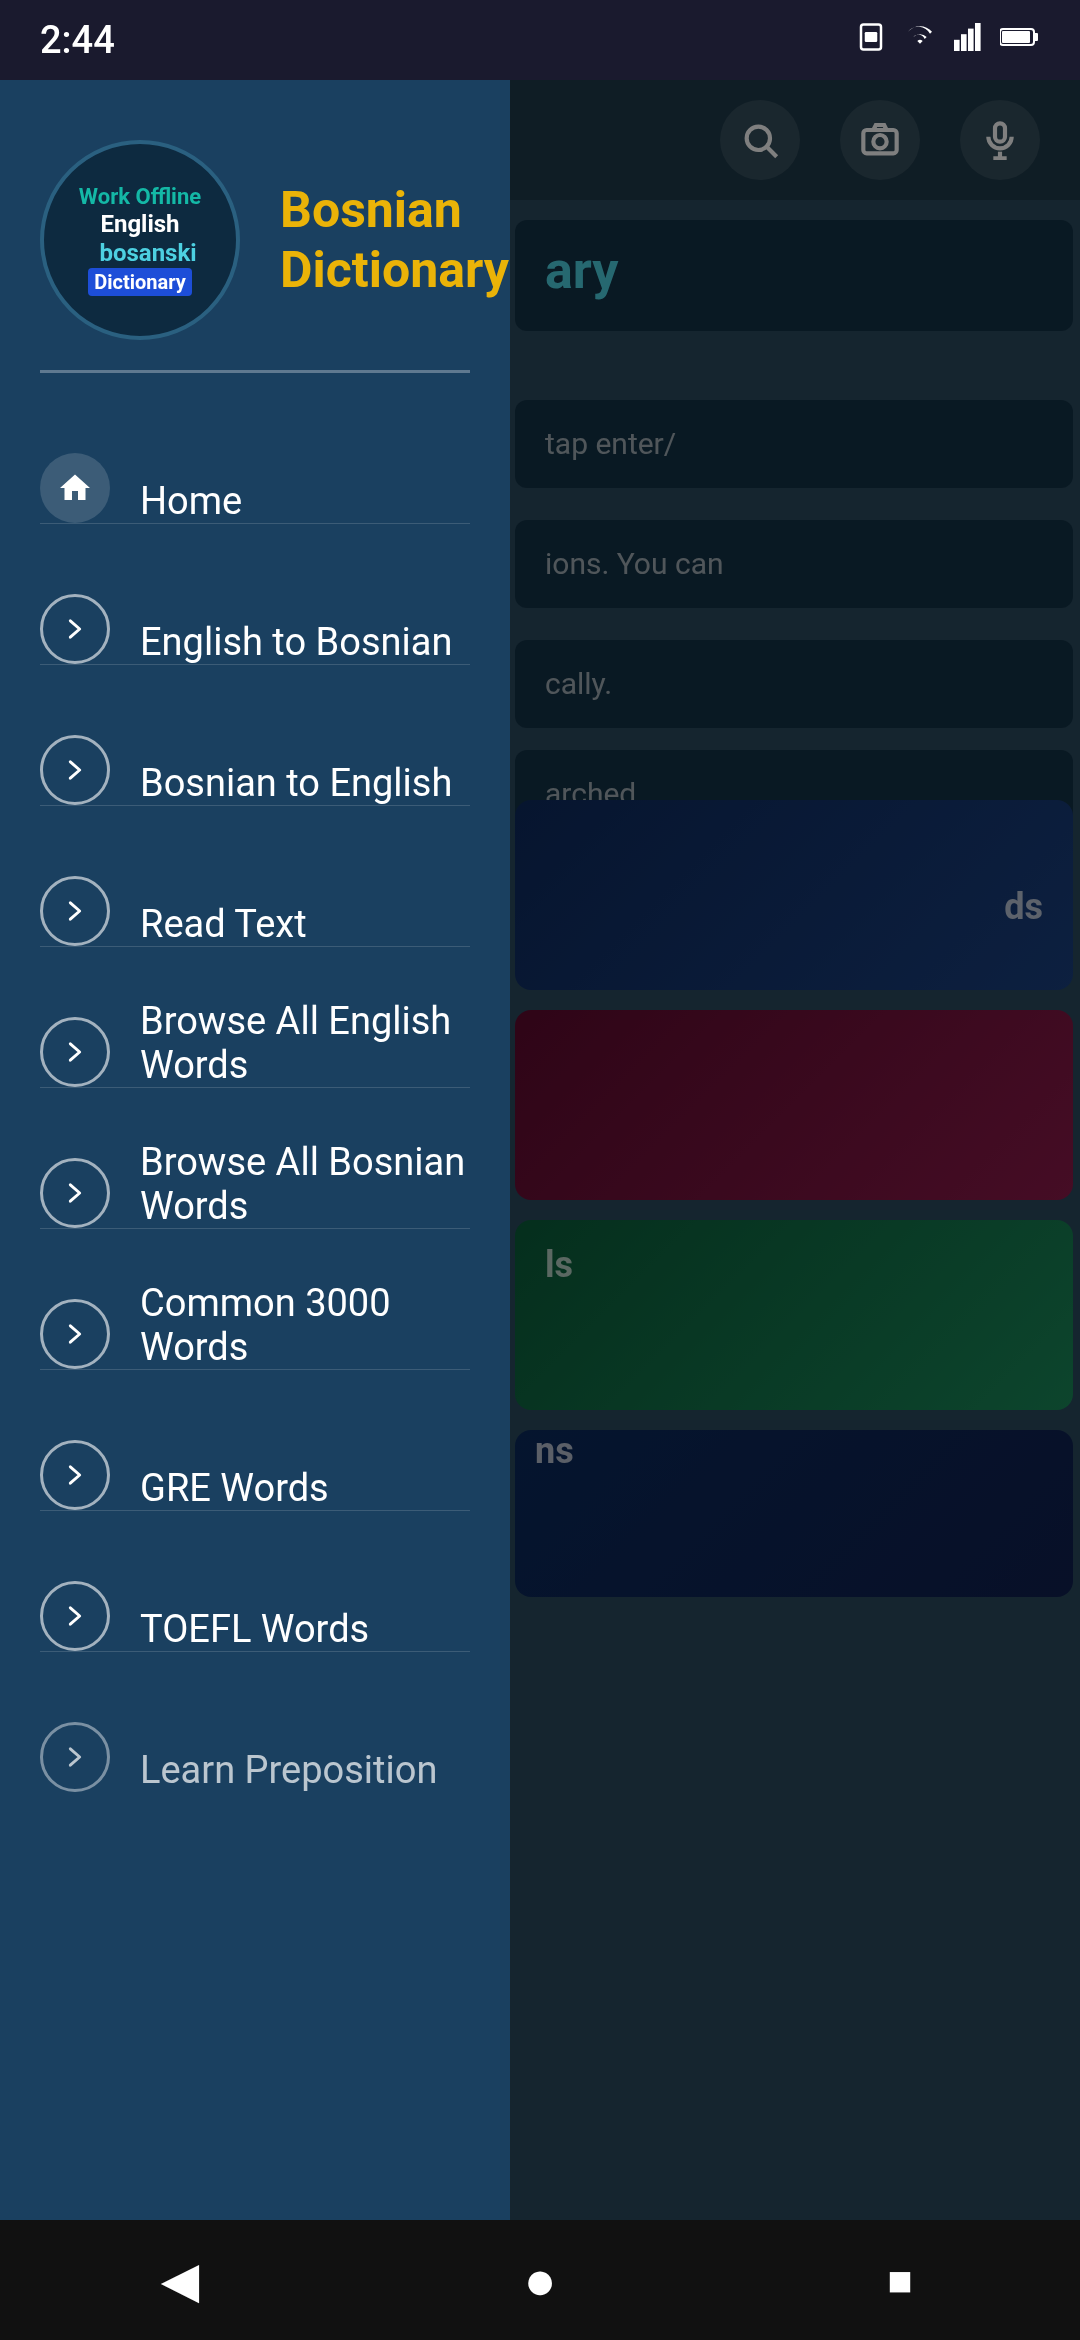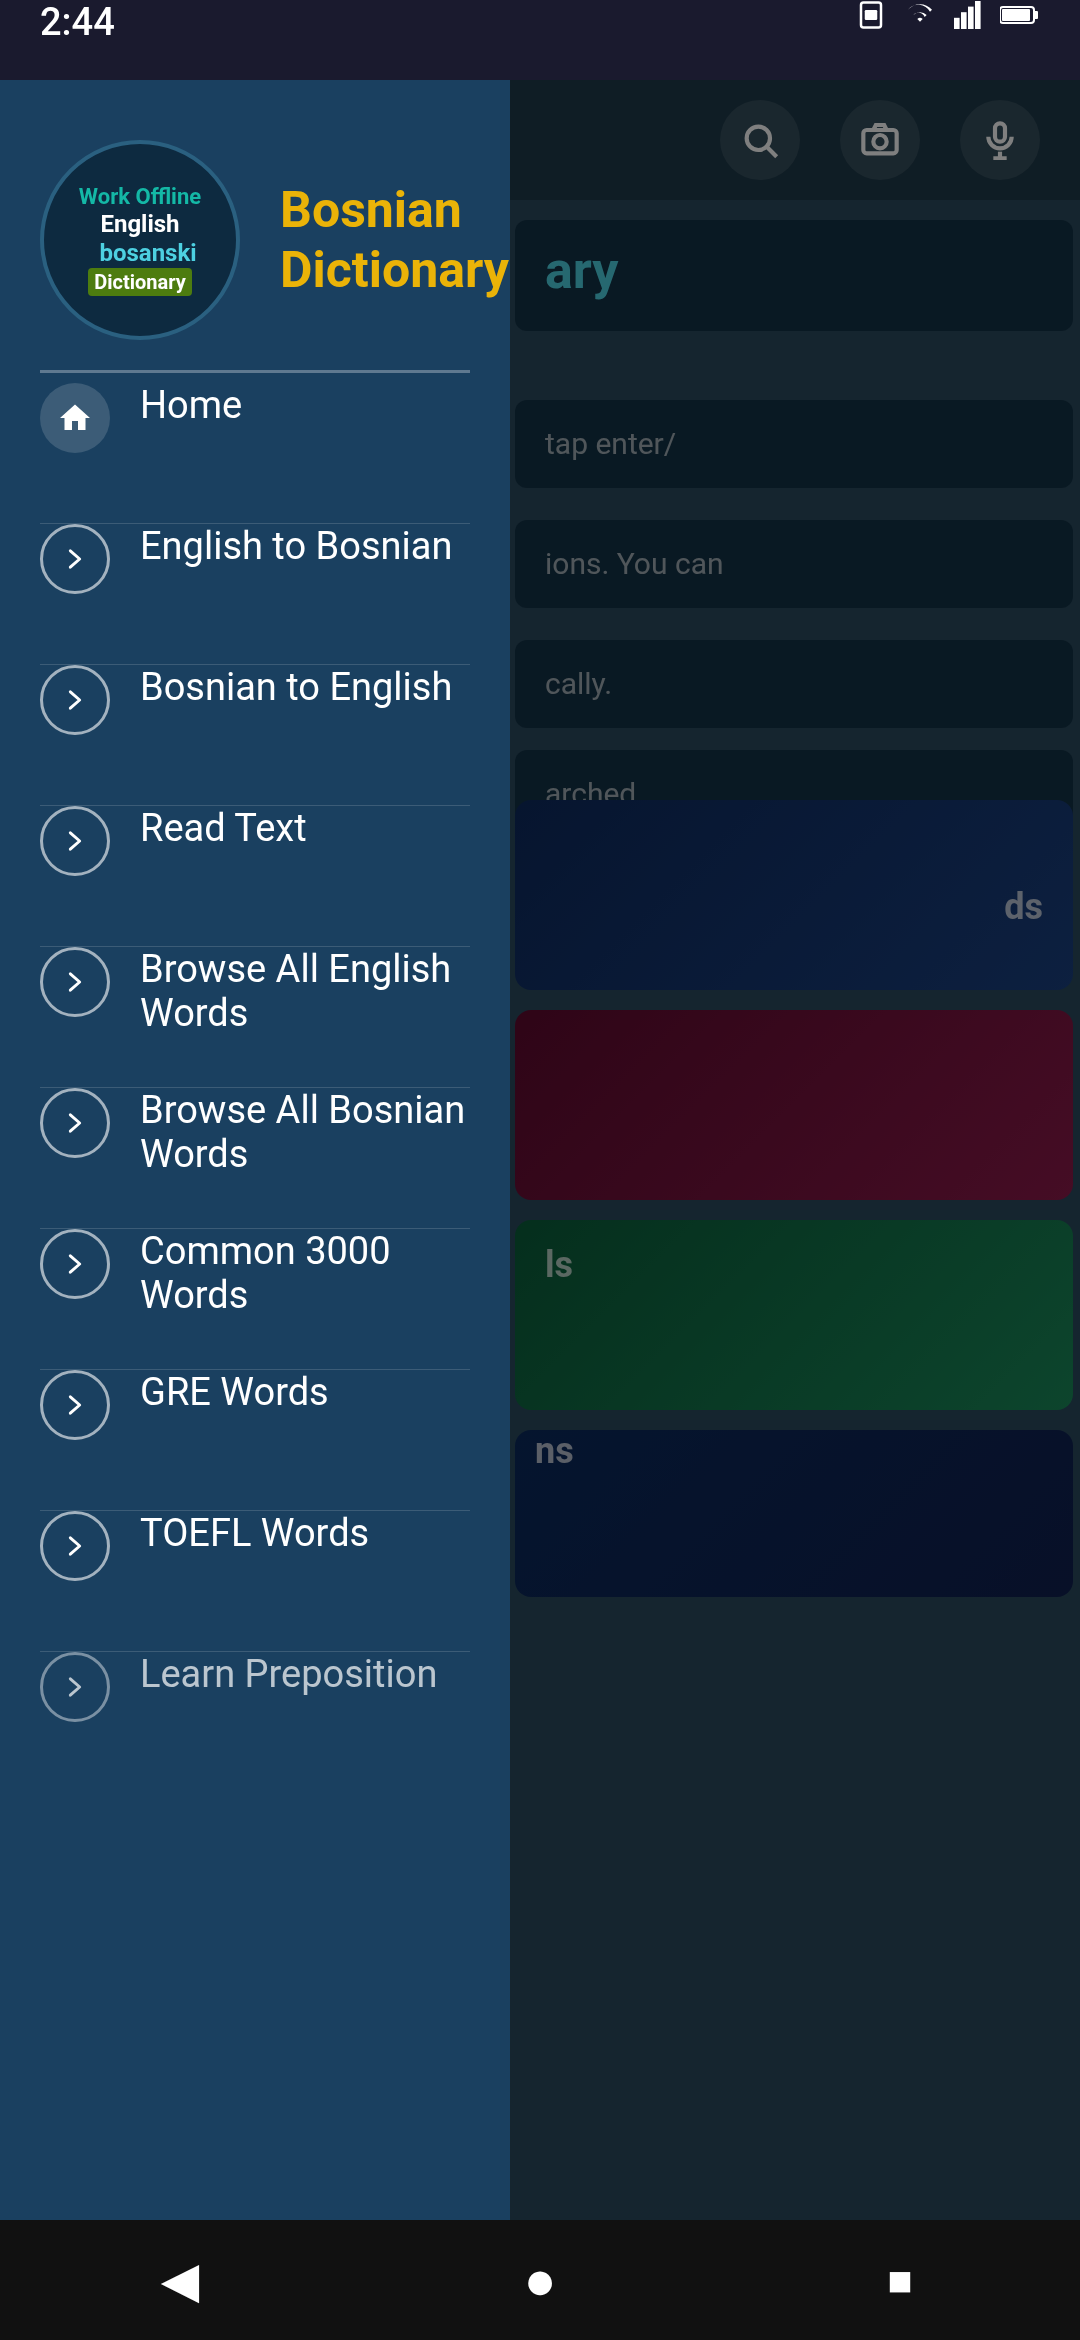--- a/index.html
+++ b/index.html
@@ -16,21 +16,21 @@
 
     
     .status-bar {
       position: absolute;
       top: 0;
       left: 0;
       width: 1080px;
       height: 80px;
       background: #1a1a2e;
       display: flex;
-      align-items: flex-start;
+      align-items: center;
       justify-content: space-between;
       padding: 0 40px;
       z-index: 100;
     }
 
     .status-time {
       color: #fff;
       font-size: 38px;
       font-weight: 500;
     }
@@ -158,21 +158,21 @@
       text-align: center;
       line-height: 1.2;
       margin-left: 16px;
     }
 
     .logo-line4 {
       color: #fff;
       font-size: 20px;
       font-weight: bold;
       text-align: center;
-      background: #4d7c0f;
+      background: #1d4ed8;
       padding: 2px 6px;
       border-radius: 4px;
       line-height: 1.2;
     }
 
     .app-title-block {
       flex: 1;
     }
 
     .app-title {
@@ -192,21 +192,21 @@
 
     
     .menu-list {
       flex: 1;
       overflow-y: auto;
       padding-top: 10px;
     }
 
     .menu-item {
       display: flex;
-      align-items: flex-start;
+      align-items: flex-end;
       padding: 0 40px;
       height: 140px;
       cursor: pointer;
       flex-shrink: 0;
       position: relative;
     }
 
     .menu-item-icon {
       width: 70px;
       height: 70px;

